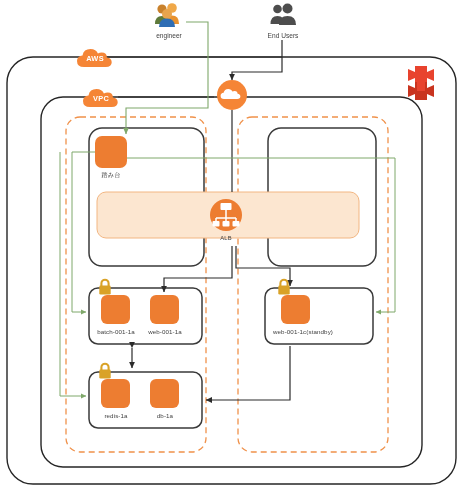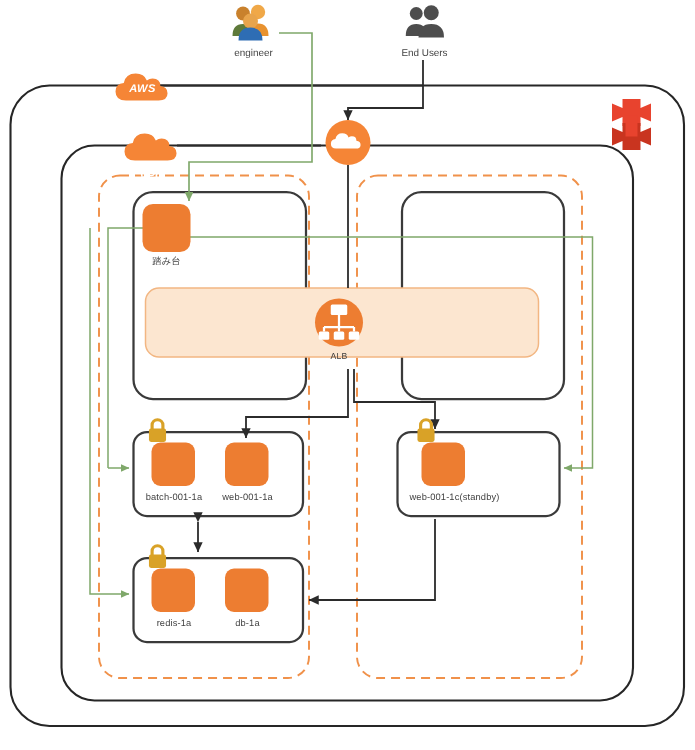--- a/index.html
+++ b/index.html
@@ -9,21 +9,21 @@
     color:#3b3b3b;
   }
   #stage{position:absolute;left:0;top:0;width:463px;height:500px;}
   svg.layer{position:absolute;left:0;top:0;width:463px;height:500px;overflow:visible;}
   .lbl{position:absolute;font-size:6.2px;color:#3f3f3f;text-align:center;
        white-space:nowrap;line-height:1;letter-spacing:.1px;}
   .cap{position:absolute;font-size:6.6px;color:#444;text-align:center;
        white-space:nowrap;line-height:1;}
   .badge{position:absolute;color:#fff;font-size:7.4px;font-weight:bold;
          display:flex;align-items:center;justify-content:center;
-         letter-spacing:.3px;font-style:italic;}
+         letter-spacing:.3px;}
   .node{position:absolute;}
 </style>
 </head>
 <body>
 
 <div id="stage">
 
   <svg class="layer" viewBox="0 0 463 500">
     <defs>
       <marker id="ah" markerWidth="7" markerHeight="7" refX="5.4" refY="2.6" orient="auto" markerUnits="strokeWidth">
@@ -103,21 +103,21 @@
     </svg>
   </div>
   <div class="badge" style="left:76px;top:51px;width:38px;height:14px;">AWS</div>
 
   <div class="node" style="left:82px;top:87px;width:38px;height:22px;">
     <svg viewBox="0 0 38 22" width="38" height="22">
       <path d="M8,20 q-7,0 -7,-6 q0,-5 5.5,-5.6 q1.2,-6.4 8,-6.4 q5.6,0 7.4,4.6
                q1.6,-1.2 3.8,-1.2 q5.2,0 5.2,5 q4.8,.6 4.8,4.8 q0,4.8 -6,4.8 z" fill="#F58536"></path>
     </svg>
   </div>
-  <div class="badge" style="left:82px;top:91px;width:38px;height:14px;margin-top:18px;">VPC</div>
+  <div class="badge" style="left:82px;top:91px;width:38px;height:14px;">VPC</div>
 
   <div class="node" style="left:214px;top:77px;width:36px;height:36px;">
     <svg viewBox="0 0 36 36" width="36" height="36">
       <circle cx="18" cy="18" r="15" fill="#F58536"></circle>
       <path d="M10,22 q-3.4,0 -3.4,-3.2 q0,-2.8 3,-3.1 q.8,-3.8 4.6,-3.8
                q3.2,0 4.2,2.7 q.9,-.7 2.2,-.7 q3,0 3,2.9 q2.8,.4 2.8,2.8
                q0,2.4 -3.2,2.4 z" fill="#ffffff"></path>
     </svg>
   </div>
 

